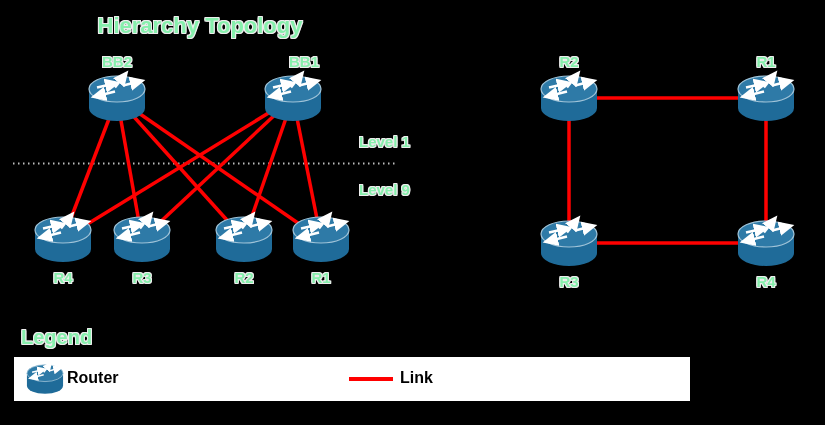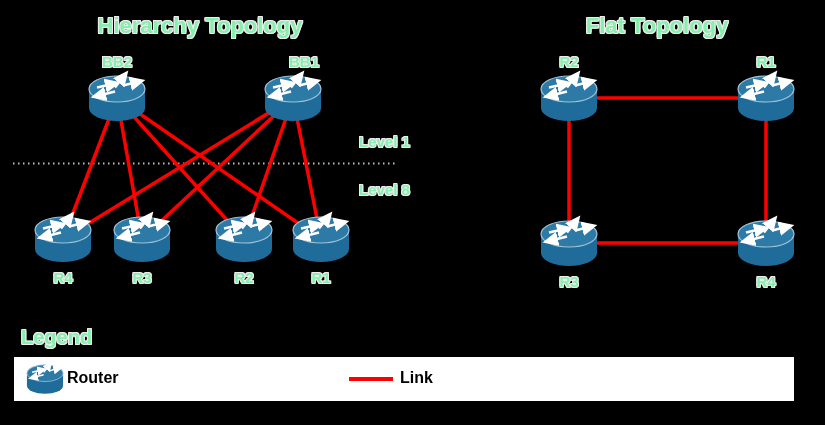--- a/index.html
+++ b/index.html
@@ -46,21 +46,21 @@
     position: absolute;
     left: 21px;
     top: 326px;
     font-size: 20px;
     font-weight: bold;
   }
   .legend-bar {
     position: absolute;
     left: 14px;
     top: 357px;
-    width: 780px;
+    width: 676px;
     height: 44px;
     background: #ffffff;
   }
   .legend-router-svg {
     position: absolute;
     left: 11px;
     top: 3px;
     width: 40px;
     height: 38px;
   }
@@ -82,24 +82,23 @@
     height: 4px;
     background: #ff0000;
   }
 </style>
 </head>
 <body>
 
 <div class="canvas">
 
   <div class="topo-title outlined" style="left:200px">Hierarchy Topology</div>
-  <div class="topo-title outlined" style="left:657px">Flat Topology</div>
 
   <div class="level-label outlined" style="top:133px">Level 1</div>
-  <div class="level-label outlined" style="top:181px">Level 8</div>
+  <div class="level-label outlined" style="top:181px">Level 9</div>
 
   <svg id="topo-svg" width="825" height="425" viewBox="0 0 825 425">
     <defs>
       <marker id="ah" markerWidth="7" markerHeight="7" refX="1.2" refY="3" orient="auto">
         <path d="M0,0 L6.5,3 L0,6 Z" fill="#ffffff"></path>
       </marker>
       <g id="routerSym">
         <path d="M -28 -9 L -28 10 A 28 13 0 0 0 28 10 L 28 -9 Z" fill="#1f6b99"></path>
         <ellipse cx="0" cy="-9" rx="28" ry="13" fill="#2e7aa7" stroke="#9fc3d8" stroke-width="1.2"></ellipse>
         <g transform="translate(0,-9)" stroke="#ffffff" stroke-width="2.4">

